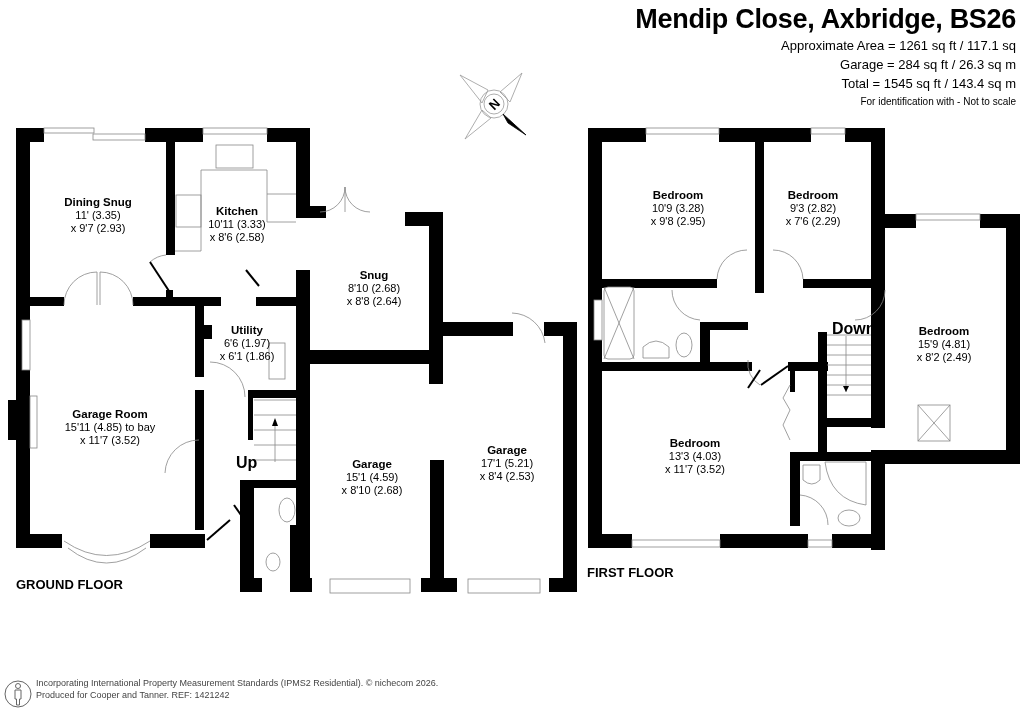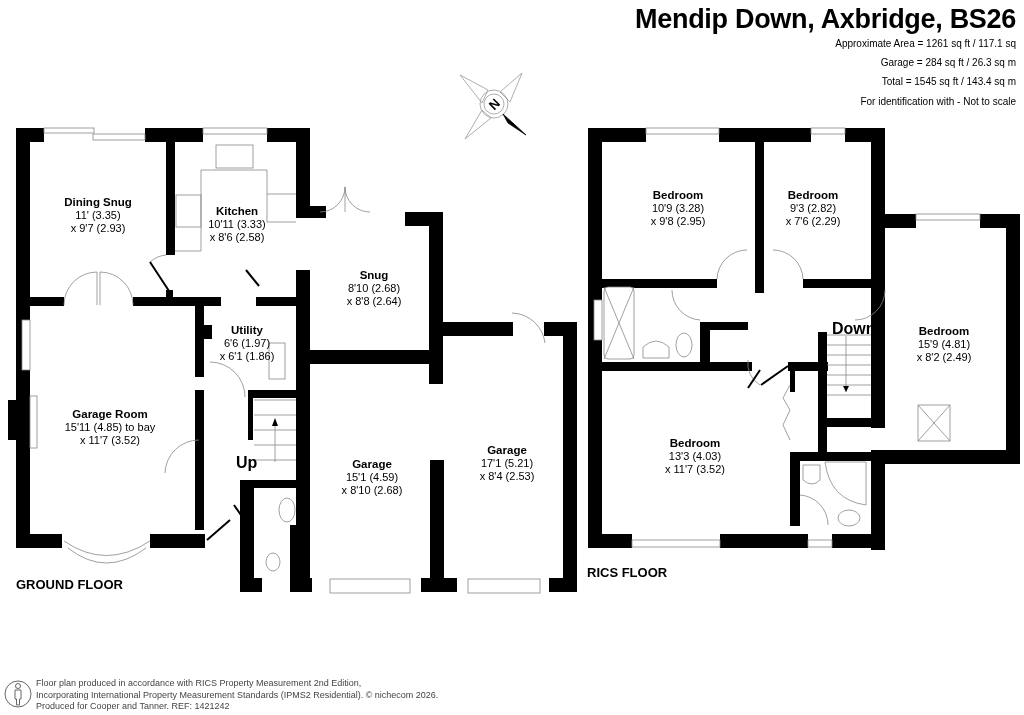--- a/index.html
+++ b/index.html
@@ -1,31 +1,31 @@
 <!DOCTYPE html>
 <html><head>
 <meta charset="utf-8">
 <style>
   html, body { margin:0; padding:0; background:#fff; }
   body { width:1024px; height:715px; position:relative; overflow:hidden; font-family:"Liberation Sans", sans-serif; color:#000; }
   .title { position:absolute; right:8px; top:4px; font-size:27px; font-weight:bold; letter-spacing:-0.3px; }
-  .area-line { position:absolute; right:8px; font-size:10px; }
+  .area-line { position:absolute; right:8px; font-size:13px; }
   .note { position:absolute; right:8px; top:96px; font-size:10px; }
   svg.plan { position:absolute; left:0; top:0; }
   .room { position:absolute; text-align:center; font-size:11px; line-height:13px; transform:translateX(-50%); white-space:nowrap; }
   .room .rn { font-weight:bold; font-size:11.5px; }
   .floor-label { position:absolute; font-weight:bold; font-size:13px; }
   .small-label { position:absolute; font-weight:bold; font-size:16px; }
   .footer { position:absolute; left:36px; top:678px; font-size:9px; line-height:11.5px; color:#444; }
   .footer-icon { position:absolute; left:4px; top:678px; }
 </style>
 </head>
 <body>
 
-<div class="title">Mendip Down, Axbridge, BS26</div>
+<div class="title">Mendip Close, Axbridge, BS26</div>
 <div class="area-line" style="top:38px">Approximate Area = 1261 sq ft / 117.1 sq</div>
 <div class="area-line" style="top:57px">Garage = 284 sq ft / 26.3 sq m</div>
 <div class="area-line" style="top:76px">Total = 1545 sq ft / 143.4 sq m</div>
 <div class="note">For identification with - Not to scale</div>
 
 <svg class="plan" width="1024" height="715" viewBox="0 0 1024 715">
 
   <g stroke="#999" stroke-width="0.8" fill="none">
     <polygon points="460,75 488,90 482,103"></polygon>
     <polygon points="522,73 500,92 510,102"></polygon>
@@ -256,24 +256,23 @@
   <div class="rn">Bedroom</div>
   <div>15'9 (4.81)</div>
   <div>x 8'2 (2.49)</div>
 </div>
 <div class="room" style="left:695px;top:437px">
   <div class="rn">Bedroom</div>
   <div>13'3 (4.03)</div>
   <div>x 11'7 (3.52)</div>
 </div>
 <div class="small-label" style="left:832px;top:320px">Down</div>
-<div class="floor-label" style="left:587px;top:565px">RICS FLOOR</div>
+<div class="floor-label" style="left:587px;top:565px">FIRST FLOOR</div>
 
 <svg class="footer-icon" width="28" height="32" viewBox="0 0 28 32">
   <circle cx="14" cy="16" r="13" fill="none" stroke="#666" stroke-width="1"></circle>
   <circle cx="14" cy="8" r="2.5" fill="none" stroke="#666" stroke-width="1"></circle>
   <path d="M 11 12 L 17 12 L 17 21 L 15.5 21 L 15.5 27 L 12.5 27 L 12.5 21 L 11 21 Z" fill="none" stroke="#666" stroke-width="1"></path>
 </svg>
 <div class="footer">
-  <div>Floor plan produced in accordance with RICS Property Measurement 2nd Edition,</div>
   <div>Incorporating International Property Measurement Standards (IPMS2 Residential).   © nichecom 2026.</div>
   <div>Produced for Cooper and Tanner.   REF: 1421242</div>
 </div>
 
 </body></html>

